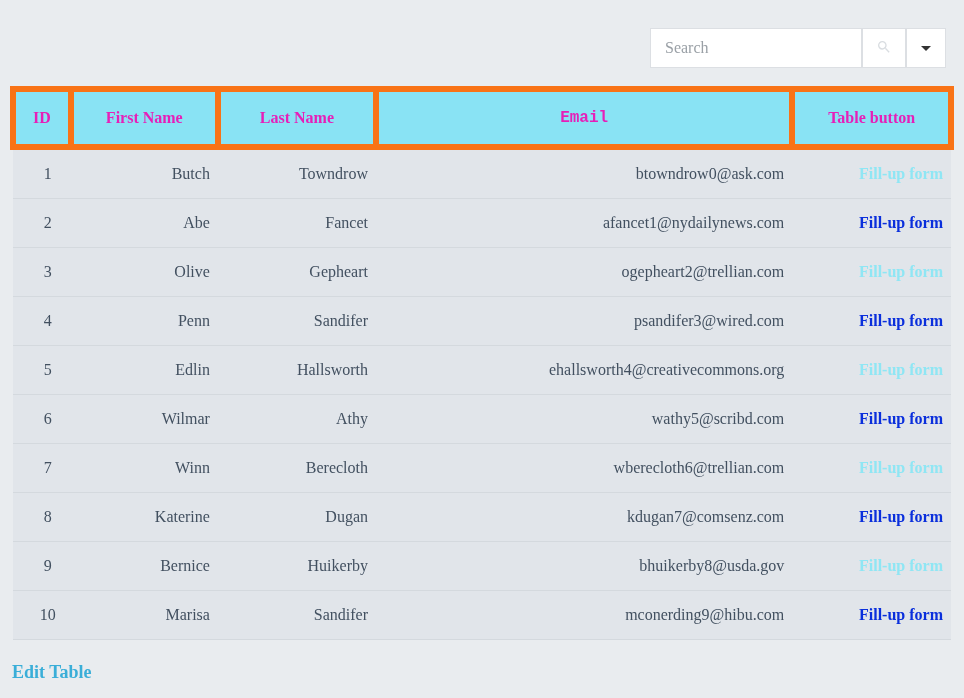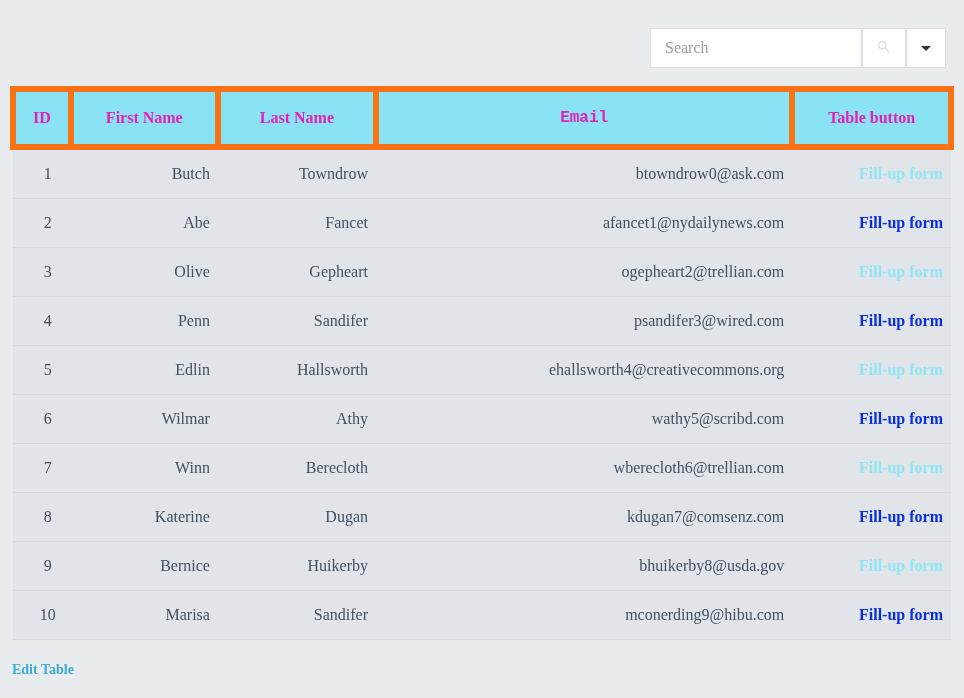--- a/index.html
+++ b/index.html
@@ -80,21 +80,21 @@
     cursor: pointer;
     margin-left: 16px;
   }
   .fill-light { color: #8fe6f4; }
   .fill-dark  { color: #0a2fdc; }
   .edit-link {
     display: inline-block;
     margin: 22px 0 6px 2px;
     color: #3aaed8;
     font-weight: 700;
-    font-size: 14px;
+    font-size: 18px;
     cursor: pointer;
   }
   .overlay { position: absolute; pointer-events: none; }
   .col-id    { width: 60px; }
   .col-first { width: 160px; margin-top: 24px; }
   .col-last  { width: 170px; }
   .col-email { width: 444px; font-family: Liberation Mono, monospace; }
   .col-btn   { width: 174px; }
 </style>
 </head>

